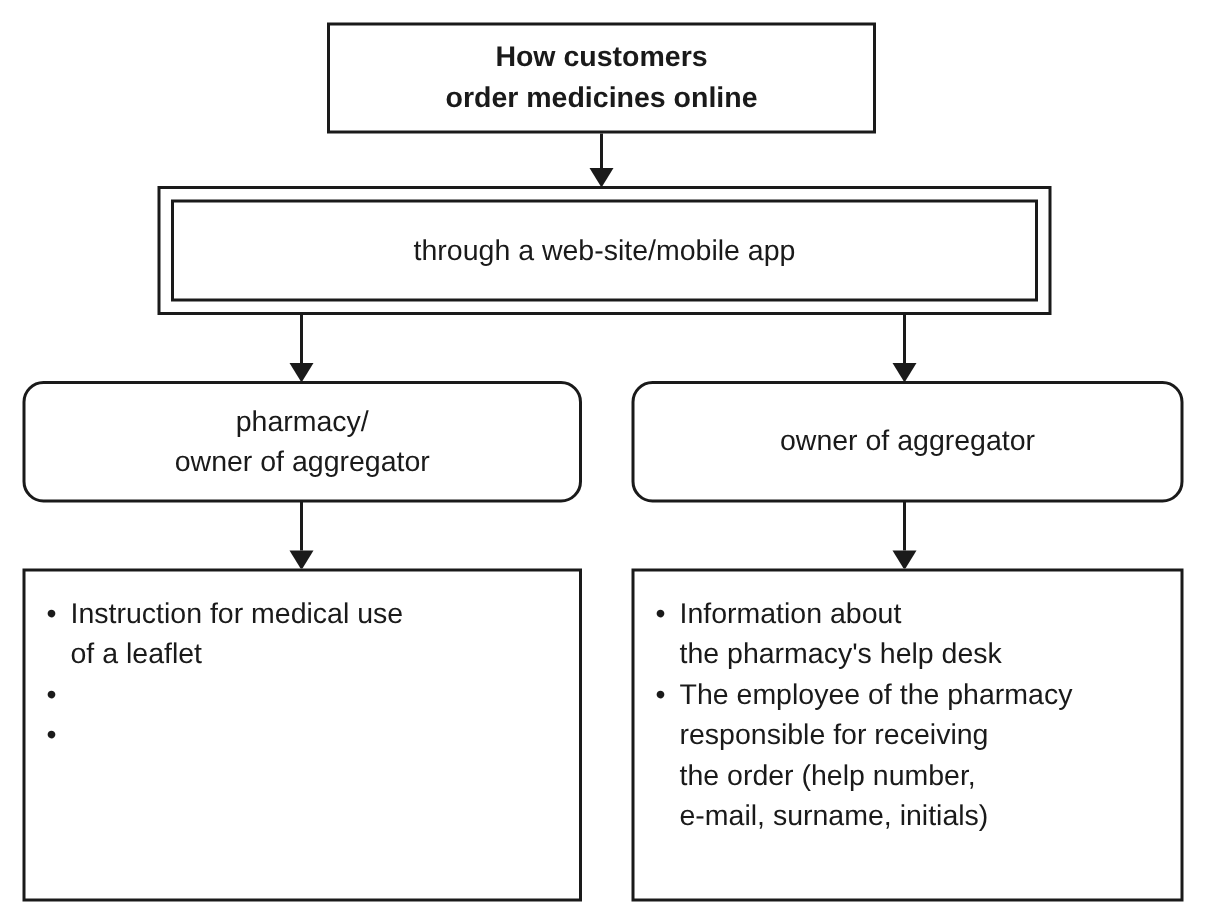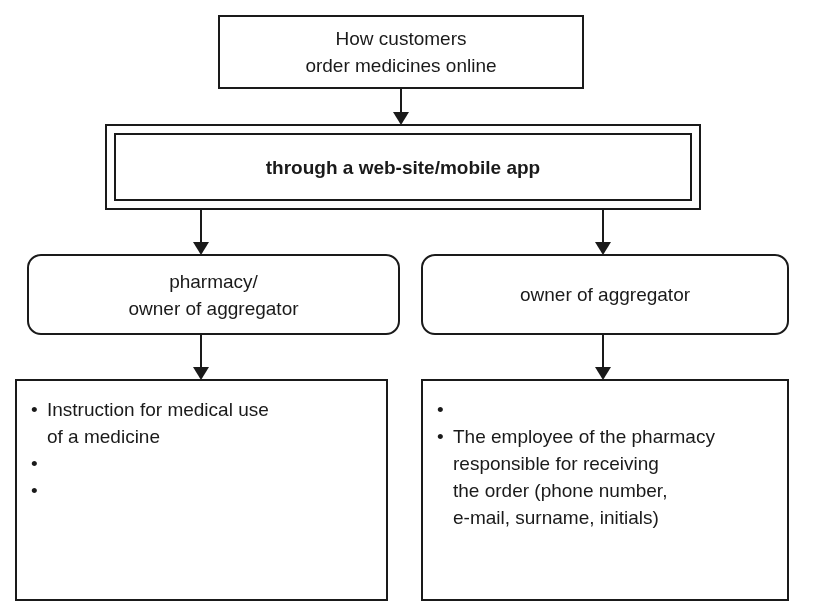--- a/index.html
+++ b/index.html
@@ -23,46 +23,47 @@
     line-height: 27px;
   }
   .title-box {
     position: absolute;
     left: 218px; top: 15px;
     width: 366px; height: 74px;
     border: 2px solid #1a1a1a;
     box-sizing: border-box;
     display: flex; align-items: center; justify-content: center;
     background: #ffffff;
+    font-weight: bold;
   }
   .double-box {
     position: absolute;
     left: 105px; top: 124px;
     width: 596px; height: 86px;
     border: 2px solid #1a1a1a;
     box-sizing: border-box;
     padding: 7px;
     background: #ffffff;
   }
   .double-box-inner {
     width: 100%; height: 100%;
     border: 2px solid #1a1a1a;
     box-sizing: border-box;
-    display: flex; align-items: center; justify-content: center; font-weight: bold;
+    display: flex; align-items: center; justify-content: center;
   }
   .rounded-box {
     position: absolute;
     top: 254px; height: 81px;
     border: 2px solid #1a1a1a;
     border-radius: 14px;
     box-sizing: border-box;
     display: flex; align-items: center; justify-content: center;
     background: #ffffff;
   }
-  .rounded-left  { left: 15px;  width: 373px; margin-left: 12px; }
+  .rounded-left  { left: 15px;  width: 373px; }
   .rounded-right { left: 421px; width: 368px; }
   .list-box {
     position: absolute;
     top: 379px; height: 222px;
     border: 2px solid #1a1a1a;
     box-sizing: border-box;
     background: #ffffff;
     padding: 15px 8px 0 14px;
   }
   .list-left  { left: 15px;  width: 373px; }
@@ -142,36 +143,38 @@
   </div>
   <div class="arrow" style="left:595px; top:334px; height:46px;">
     <div class="arrow-line"></div>
     <div class="arrow-head"></div>
   </div>
 
   <div class="list-box list-left">
     <div class="bullet-item">
       <span class="bullet">•</span>
       <span class="bullet-text">Instruction for medical use
-of a medicine</span>
+of a leaflet</span>
     </div>
     <div class="bullet-item">
       <span class="bullet">•</span>
     </div>
     <div class="bullet-item">
       <span class="bullet">•</span>
     </div>
   </div>
 
   <div class="list-box list-right">
     <div class="bullet-item">
       <span class="bullet">•</span>
+      <span class="bullet-text">Information about
+the pharmacy's help desk</span>
     </div>
     <div class="bullet-item">
       <span class="bullet">•</span>
       <span class="bullet-text">The employee of the pharmacy
 responsible for receiving
-the order (phone number,
+the order (help number,
 e-mail, surname, initials)</span>
     </div>
   </div>
 
 </div>
 
 </body></html>

